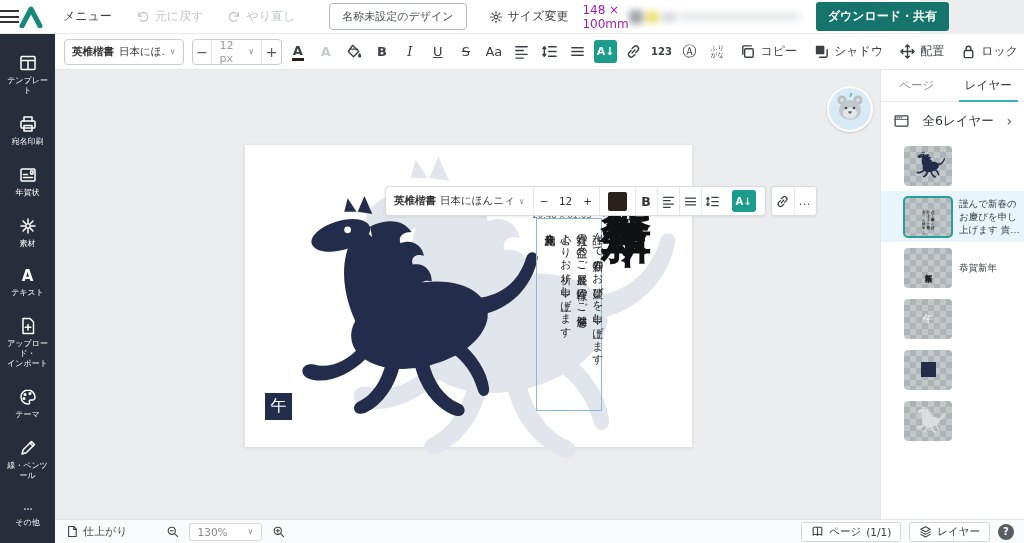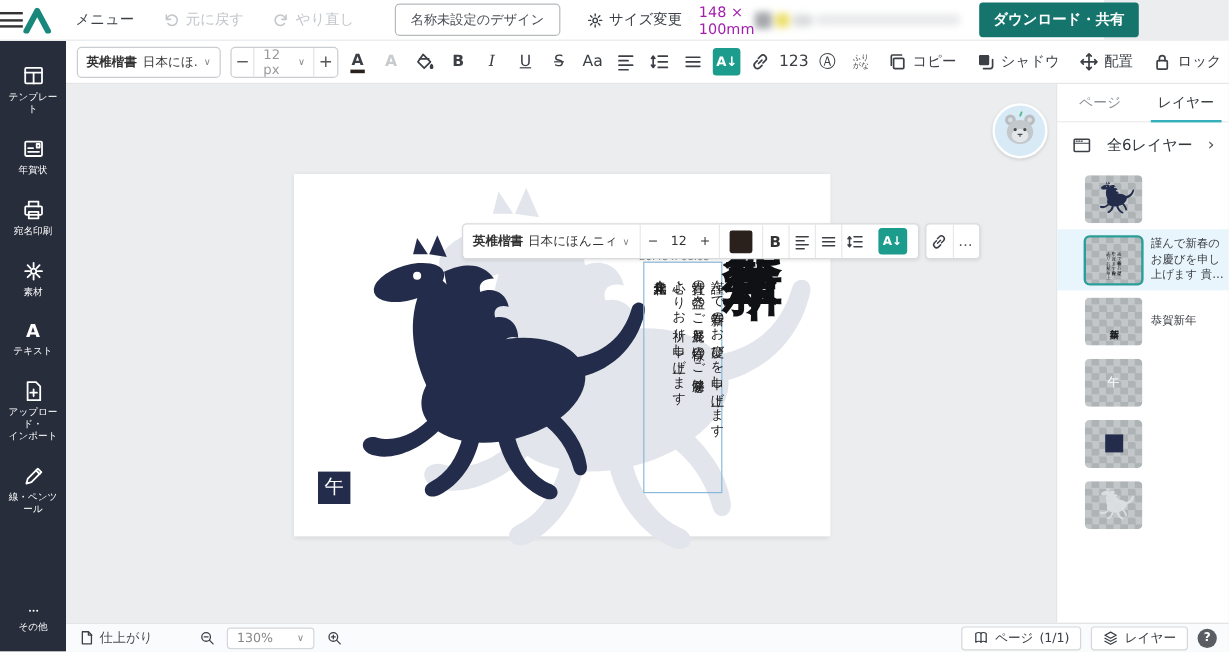--- a/index.html
+++ b/index.html
@@ -174,52 +174,61 @@
   <div class="sidebar">
     <div class="sb-item">
       <svg class="icon white sb-ico" viewBox="0 0 20 20">
           <rect x="3" y="3.5" width="14" height="13" rx="1"></rect>
           <path d="M3,7.5h14 M10,7.5v9"></path>
         </svg>
       <span>テンプレート</span>
     </div>
     <div class="sb-item">
       <svg class="icon white sb-ico" viewBox="0 0 20 20">
+          <path d="M6,7V3h8v4"></path>
+          <rect x="3" y="7" width="14" height="7" rx="1"></rect>
+          <rect x="6" y="11.5" width="8" height="5.5"></rect>
+        </svg>
+      <span>宛名印刷</span>
+    </div>
+    <div class="sb-item">
+      <svg class="icon white sb-ico" viewBox="0 0 20 20">
           <rect x="3" y="4" width="14" height="12" rx="1"></rect>
           <rect x="12.6" y="6" width="2.4" height="3"></rect>
           <path d="M5.5,9.5h4 M5.5,12.5h9"></path>
         </svg>
       <span>年賀状</span>
     </div>
     <div class="sb-item">
       <svg class="icon white sb-ico" viewBox="0 0 20 20">
-          <path d="M6,7V3h8v4"></path>
-          <rect x="3" y="7" width="14" height="7" rx="1"></rect>
-          <rect x="6" y="11.5" width="8" height="5.5"></rect>
-        </svg>
-      <span>宛名印刷</span>
-    </div>
-    <div class="sb-item">
-      <svg class="icon white sb-ico" viewBox="0 0 20 20">
           <circle cx="10" cy="10" r="2.2"></circle>
           <path d="M10,3v3.5 M10,13.5V17 M3,10h3.5 M13.5,10H17 M5,5l2.4,2.4 M12.6,12.6L15,15 M15,5l-2.4,2.4 M7.4,12.6L5,15"></path>
         </svg>
       <span>素材</span>
     </div>
     <div class="sb-item">
       <span style="font-size:15px;font-weight:bold;line-height:18px">A</span>
       <span>テキスト</span>
     </div>
     <div class="sb-item">
       <svg class="icon white sb-ico" viewBox="0 0 20 20">
           <path d="M5,2.5h7l3.5,3.5v11.5H5z"></path>
           <path d="M10,8.5v5.5 M7.2,11.2h5.6"></path>
         </svg>
       <span>アップロード・
 インポート</span>
+    </div>
+    <div class="sb-item">
+      <svg class="icon white sb-ico" viewBox="0 0 20 20">
+          <path d="M10,3a7,7 0 1 0 0,14c1.6,0 2-1.1 1.4-2.1c-.5-1 .1-2 1.4-2h1.7A2.5,2.5 0 0 0 17,10.4 C17,6.2 13.8,3 10,3z"></path>
+          <circle cx="7" cy="7.5" r=".8"></circle>
+          <circle cx="12" cy="6.5" r=".8"></circle>
+          <circle cx="6" cy="11.5" r=".8"></circle>
+        </svg>
+      <span>テーマ</span>
     </div>
     <div class="sb-item">
       <svg class="icon white sb-ico" viewBox="0 0 20 20">
           <path d="M4,16l1.2-4.2 8.3-8.3 3,3-8.3,8.3z"></path>
           <path d="M12,5l3,3"></path>
         </svg>
       <span>線・ペンツール</span>
     </div>
     <div class="sb-item sb-more">
       <svg class="sb-ico" viewBox="0 0 20 20" style="height:12px">
@@ -281,21 +290,21 @@
     </div>
     <div class="vertical-btn">A↓</div>
     <div class="ibtn">
       <svg class="icon tb-svg" viewBox="0 0 18 18">
           <path d="M7.5,10.5l3-3"></path>
           <path d="M6.5,8l-2,2a2.9,2.9 0 0 0 4.1,4.1l2-2"></path>
           <path d="M11.5,10l2-2a2.9,2.9 0 0 0-4.1-4.1l-2,2"></path>
         </svg>
     </div>
     <div class="ibtn">
-        <span style="font-size:13px;font-weight:normal">123</span>
+        <span style="font-size:10px;font-weight:bold">123</span>
       </div>
     <div class="ibtn">
         <span style="font-size:14px">Ⓐ</span>
       </div>
     <div class="ibtn">
         <span class="furi" style="white-space:pre-line">ふり
 がな</span>
       </div>
     <div class="lbl-btn">
       <svg class="icon tb-svg" viewBox="0 0 18 18">

